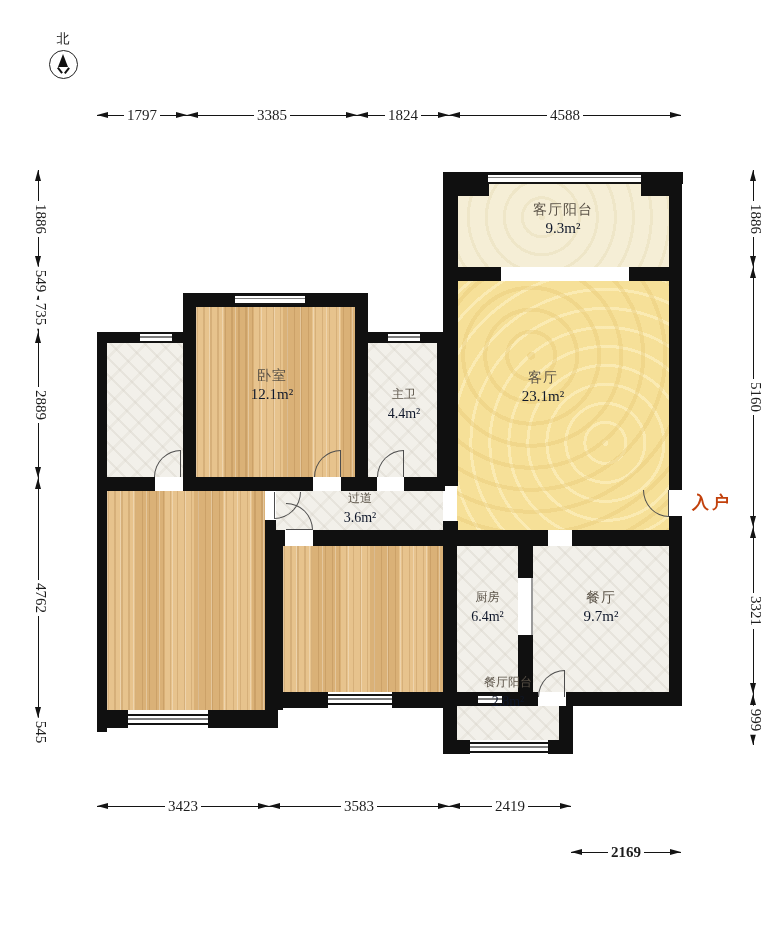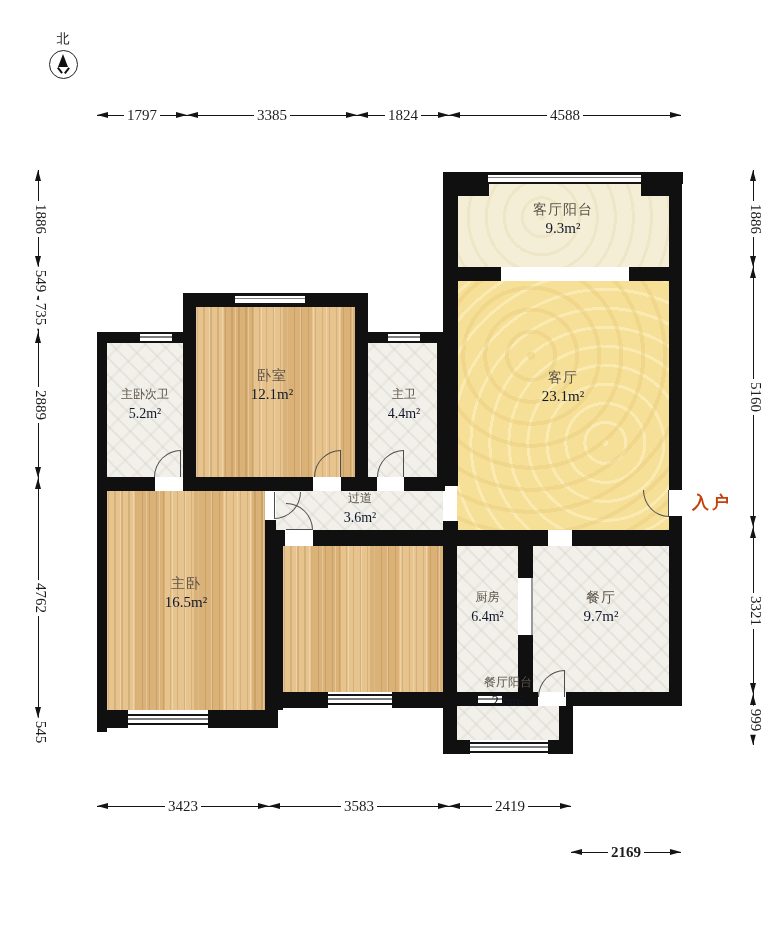--- a/index.html
+++ b/index.html
@@ -167,44 +167,36 @@
   <div class="door door-br" style="left:274px;top:492px;width:27px;height:27px;"></div>
   <div class="door door-tr" style="left:286px;top:503px;width:27px;height:27px;"></div>
   <div class="door door-bl" style="left:643px;top:490px;width:26px;height:27px;"></div>
   <div class="door door-tl" style="left:538px;top:670px;width:27px;height:27px;"></div>
   <div class="door-line" style="left:531px;top:578px;width:2px;height:57px;"></div>
 
   <div class="room-label" style="left:493px;top:200px;width:140px;">
     <span class="nm">客厅阳台</span>
     <span class="ar">9.3m²</span>
   </div>
-  <div class="room-label" style="left:493px;top:368px;width:140px;">
+  <div class="room-label" style="left:473px;top:368px;width:140px;">
     <span class="nm">客厅</span>
     <span class="ar">23.1m²</span>
-  </div>
-  <div class="room-label small" style="left:103px;top:385px;width:84px;">
-    <span class="nm">主卧次卫</span>
-    <span class="ar">5.2m²</span>
   </div>
   <div class="room-label" style="left:202px;top:366px;width:140px;">
     <span class="nm">卧室</span>
     <span class="ar">12.1m²</span>
   </div>
   <div class="room-label small" style="left:366px;top:385px;width:76px;">
     <span class="nm">主卫</span>
     <span class="ar">4.4m²</span>
   </div>
   <div class="room-label small" style="left:302px;top:489px;width:116px;">
     <span class="nm">过道</span>
     <span class="ar">3.6m²</span>
   </div>
-  <div class="room-label" style="left:116px;top:574px;width:140px;">
-    <span class="nm">主卧</span>
-    <span class="ar">16.5m²</span>
-  </div>
   <div class="room-label small" style="left:450px;top:588px;width:75px;">
     <span class="nm">厨房</span>
     <span class="ar">6.4m²</span>
   </div>
   <div class="room-label" style="left:541px;top:588px;width:120px;">
     <span class="nm">餐厅</span>
     <span class="ar">9.7m²</span>
   </div>
   <div class="room-label small" style="left:452px;top:673px;width:112px;z-index:3;">
     <span class="nm">餐厅阳台</span>

